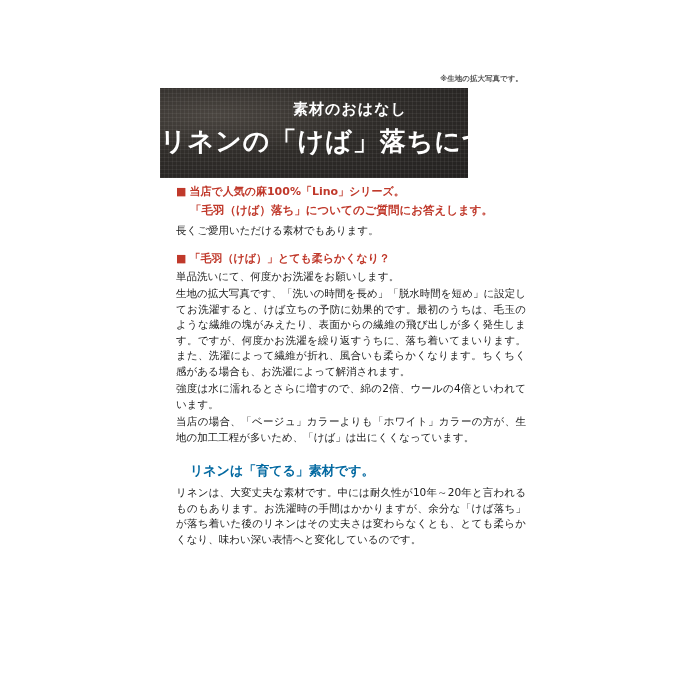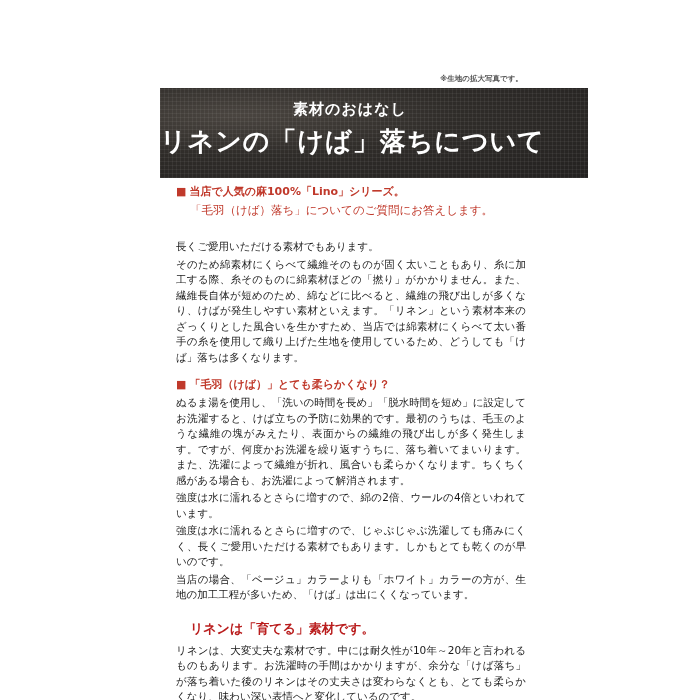--- a/index.html
+++ b/index.html
@@ -25,21 +25,21 @@
     top: 0;
     width: 700px;
     height: 700px;
   }
 
   
   .hero {
     position: absolute;
     left: 160px;
     top: 88px;
-    width: 428px;
+    width: 308px;
     height: 90px;
     background: #2b2b2b;
     overflow: hidden;
   }
   .hero-texture {
     position: absolute;
     inset: 0;
     background:
       repeating-linear-gradient(90deg, rgba(255,255,255,0.055) 0px, rgba(255,255,255,0.055) 1px, rgba(0,0,0,0) 1px, rgba(0,0,0,0) 4px),
       repeating-linear-gradient(0deg, rgba(255,255,255,0.05) 0px, rgba(255,255,255,0.05) 1px, rgba(0,0,0,0) 1px, rgba(0,0,0,0) 4px),
@@ -91,41 +91,41 @@
     line-height: 17px;
     margin: 0 0 2px 0;
     letter-spacing: 0px;
   }
   .sec-head .marker {
     color: #c0392b;
     margin-right: 3px;
   }
   .sec-head-line2 {
     color: #c0392b;
-    font-weight: normal;
+    font-weight: bold;
     font-size: 11.5px;
     line-height: 17px;
-    margin: 0 0 20px 14px;
+    margin: 0 0 4px 14px;
   }
   .para {
     color: #1a1a1a;
     font-size: 10.5px;
     line-height: 15.5px;
     margin: 0 0 2px 0;
     letter-spacing: 0px;
     text-align: justify;
   }
   .gap {
     height: 9px;
   }
   .gap-lg {
     height: 14px;
   }
   .lead-red {
-    color: #b91c1c;
+    color: #0369a1;
     font-weight: bold;
     font-size: 13px;
     line-height: 20px;
     margin: 0 0 4px 14px;
   }
 </style>
 </head>
 <body>
 
 <div class="page">
@@ -138,30 +138,29 @@
     </div>
     <div class="hero-note" style="position:absolute; left:440px; top:74px;font-weight:bold;">※生地の拡大写真です。</div>
 
     <div class="body-block">
 
       <p class="sec-head">
         <span class="marker">■</span><span>当店で人気の麻100%「Lino」シリーズ。</span>
       </p>
       <p class="sec-head-line2">「毛羽（けば）落ち」についてのご質問にお答えします。</p>
       <p class="para">長くご愛用いただける素材でもあります。</p>
-      <p class="para">そのため綿素材にくらべて繊維そのものが固く太いこともあり、糸に加工する際、糸そのものに綿素材ほどの「撚り」がかかりません。また、繊維長自体が短めのため、綿などに比べると、繊維の飛び出しが多くなり、けばが発生しやすい素材といえます。「リネン」という素材本来のざっくりとした風合いを生かすため、当店では綿素材にくらべて太い番手の糸を使用して織り上げた生地を使用しているため、どうしても「けば」落ちは多くなります。</p>
 
       <div class="gap"></div>
 
       <p class="sec-head">
         <span class="marker">■</span><span>「毛羽（けば）」とても柔らかくなり？</span>
       </p>
-      <p class="para">ぬるま湯を使用し、「洗いの時間を長め」「脱水時間を短め」に設定してお洗濯すると、けば立ちの予防に効果的です。最初のうちは、毛玉のような繊維の塊がみえたり、表面からの繊維の飛び出しが多く発生します。ですが、何度かお洗濯を繰り返すうちに、落ち着いてまいります。また、洗濯によって繊維が折れ、風合いも柔らかくなります。ちくちく感がある場合も、お洗濯によって解消されます。</p>
+      <p class="para">単品洗いにて、何度かお洗濯をお願いします。</p>
+      <p class="para">生地の拡大写真です、「洗いの時間を長め」「脱水時間を短め」に設定してお洗濯すると、けば立ちの予防に効果的です。最初のうちは、毛玉のような繊維の塊がみえたり、表面からの繊維の飛び出しが多く発生します。ですが、何度かお洗濯を繰り返すうちに、落ち着いてまいります。また、洗濯によって繊維が折れ、風合いも柔らかくなります。ちくちく感がある場合も、お洗濯によって解消されます。</p>
       <p class="para">強度は水に濡れるとさらに増すので、綿の2倍、ウールの4倍といわれています。</p>
-      <p class="para">強度は水に濡れるとさらに増すので、じゃぶじゃぶ洗濯しても痛みにくく、長くご愛用いただける素材でもあります。しかもとても乾くのが早いのです。</p>
       <p class="para">当店の場合、「ベージュ」カラーよりも「ホワイト」カラーの方が、生地の加工工程が多いため、「けば」は出にくくなっています。</p>
 
       <div class="gap-lg"></div>
 
       <p class="lead-red">リネンは「育てる」素材です。</p>
       <p class="para">リネンは、大変丈夫な素材です。中には耐久性が10年～20年と言われるものもあります。お洗濯時の手間はかかりますが、余分な「けば落ち」が落ち着いた後のリネンはその丈夫さは変わらなくとも、とても柔らかくなり、味わい深い表情へと変化しているのです。</p>
 
     </div>
 
   </div>

